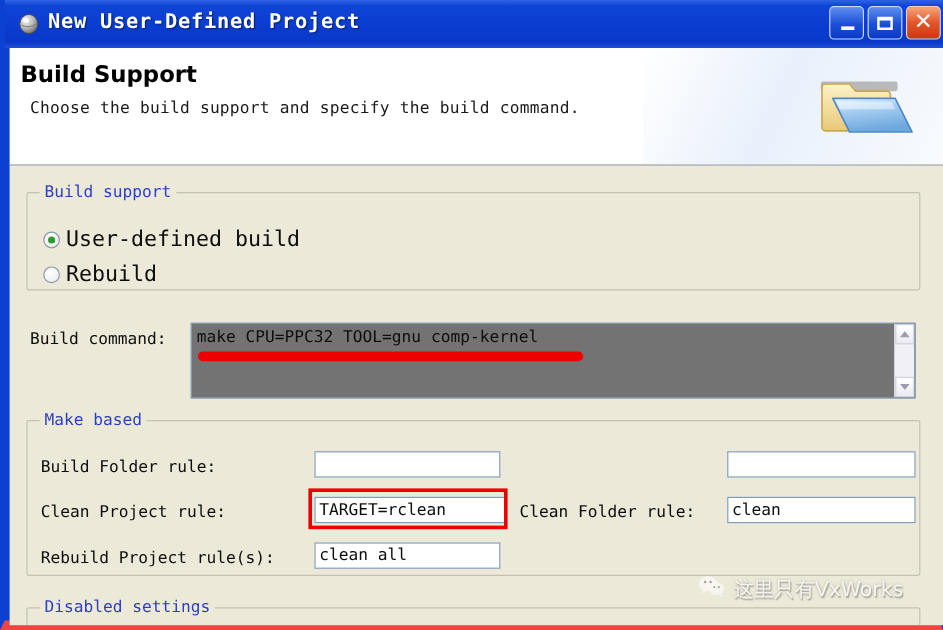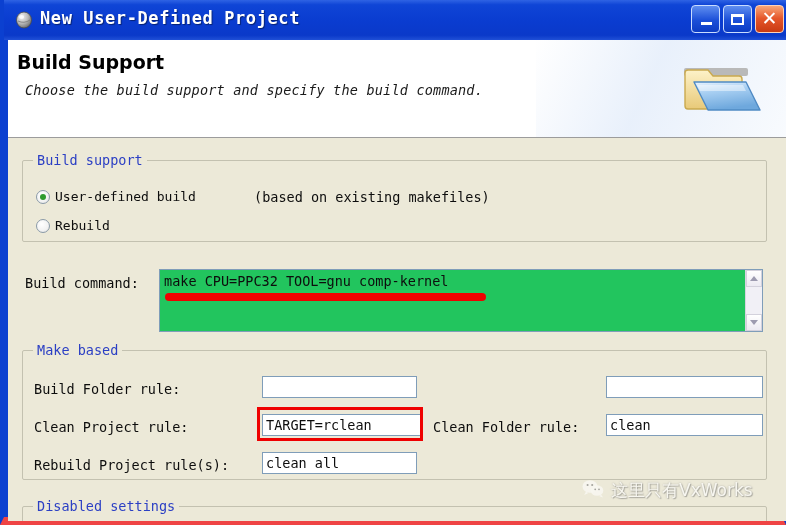--- a/index.html
+++ b/index.html
@@ -111,21 +111,20 @@
     color: #000000;
   }
   .header-desc {
     position: absolute;
     left: 17px; top: 42px;
     font-family: "DejaVu Sans Mono", monospace;
     font-size: 13.5px;
     color: #1a1a1a;
     letter-spacing: 0.2px;
     white-space: nowrap;
-    font-style: italic;
   }
   .header-sheen {
     position: absolute;
     right: 0; top: 0;
     width: 250px; height: 97px;
     background: linear-gradient(115deg, rgba(255,255,255,0) 0%, rgba(214,228,248,0.55) 45%, rgba(236,243,252,0.35) 100%);
   }
   .folder-icon {
     position: absolute;
     right: 18px; top: 14px;
@@ -183,21 +182,21 @@
     content: "";
     position: absolute;
     left: 3px; top: 3px;
     width: 6px; height: 6px;
     border-radius: 50%;
     background: #2e9b2e;
   }
   .radio-label {
     margin-left: 5px;
     font-family: "DejaVu Sans Mono", monospace;
-    font-size: 13px;
+    font-size: 18px;
     color: #0d0d0d;
     white-space: nowrap;
   }
   .radio-note {
     position: absolute;
     font-family: "DejaVu Sans Mono", monospace;
     font-size: 13.5px;
     color: #0d0d0d;
     white-space: nowrap;
   }
@@ -213,21 +212,21 @@
     color: #0d0d0d;
     padding: 0 3px;
     display: flex;
     align-items: center;
     white-space: nowrap;
     overflow: hidden;
   }
   .tarea {
     position: absolute;
     box-sizing: border-box;
-    background: #22c55e;
+    background: #737373;
     border: 1px solid #7f9db9;
     overflow: hidden;
   }
   .tarea-text {
     position: absolute;
     left: 4px; top: 3px;
     font-family: "DejaVu Sans Mono", monospace;
     font-size: 13.5px;
     color: #0d0d0d;
     white-space: nowrap;
@@ -353,21 +352,20 @@
     <div class="body">
 
       <div class="group" style="left:14px; top:22px; width:745px; height:82px;">
         <span class="group-legend">Build support</span>
       </div>
 
       <div class="radio-row" style="left:28px; top:51px;">
         <span class="radio checked"></span>
         <span class="radio-label">User-defined build</span>
       </div>
-      <div class="radio-note" style="left:246px; top:51px;">(based on existing makefiles)</div>
 
       <div class="radio-row" style="left:28px; top:80px;">
         <span class="radio"></span>
         <span class="radio-label">Rebuild</span>
       </div>
 
       <div class="lbl" style="left:17px; top:137px;">Build command:</div>
 
       <div class="tarea" style="left:151px; top:131px; width:604px; height:63px;">
         <div class="tarea-text">make CPU=PPC32 TOOL=gnu comp-kernel</div>

